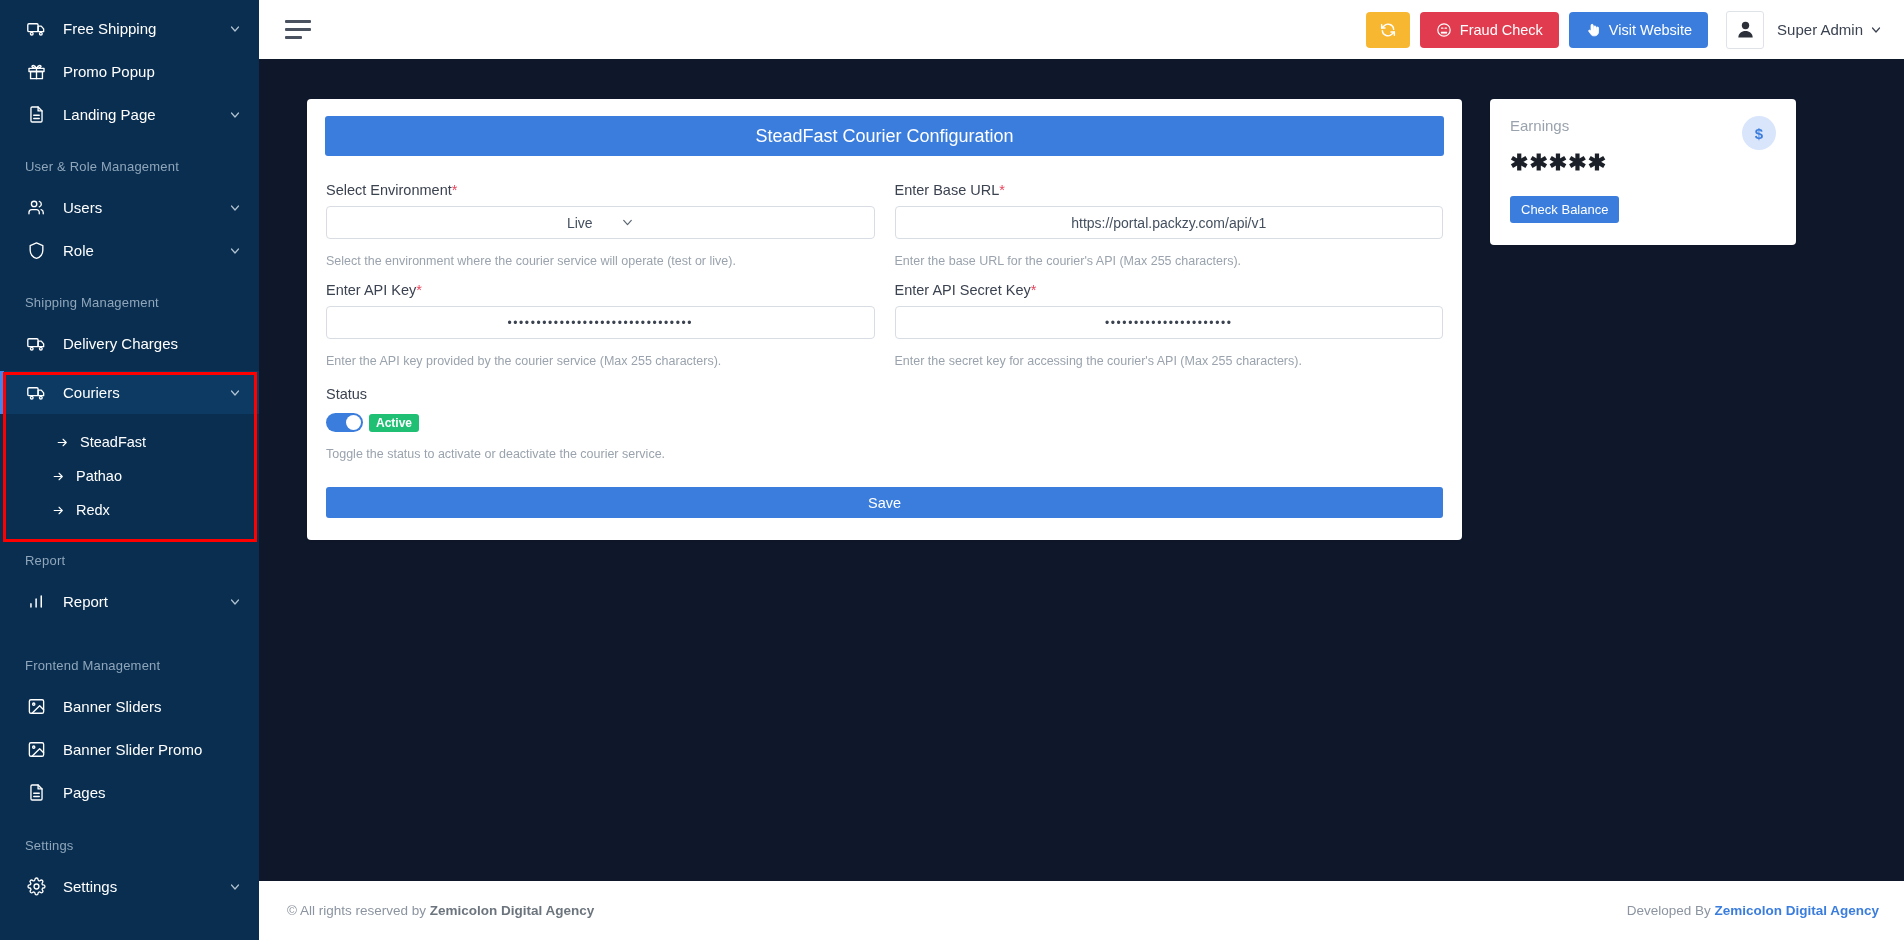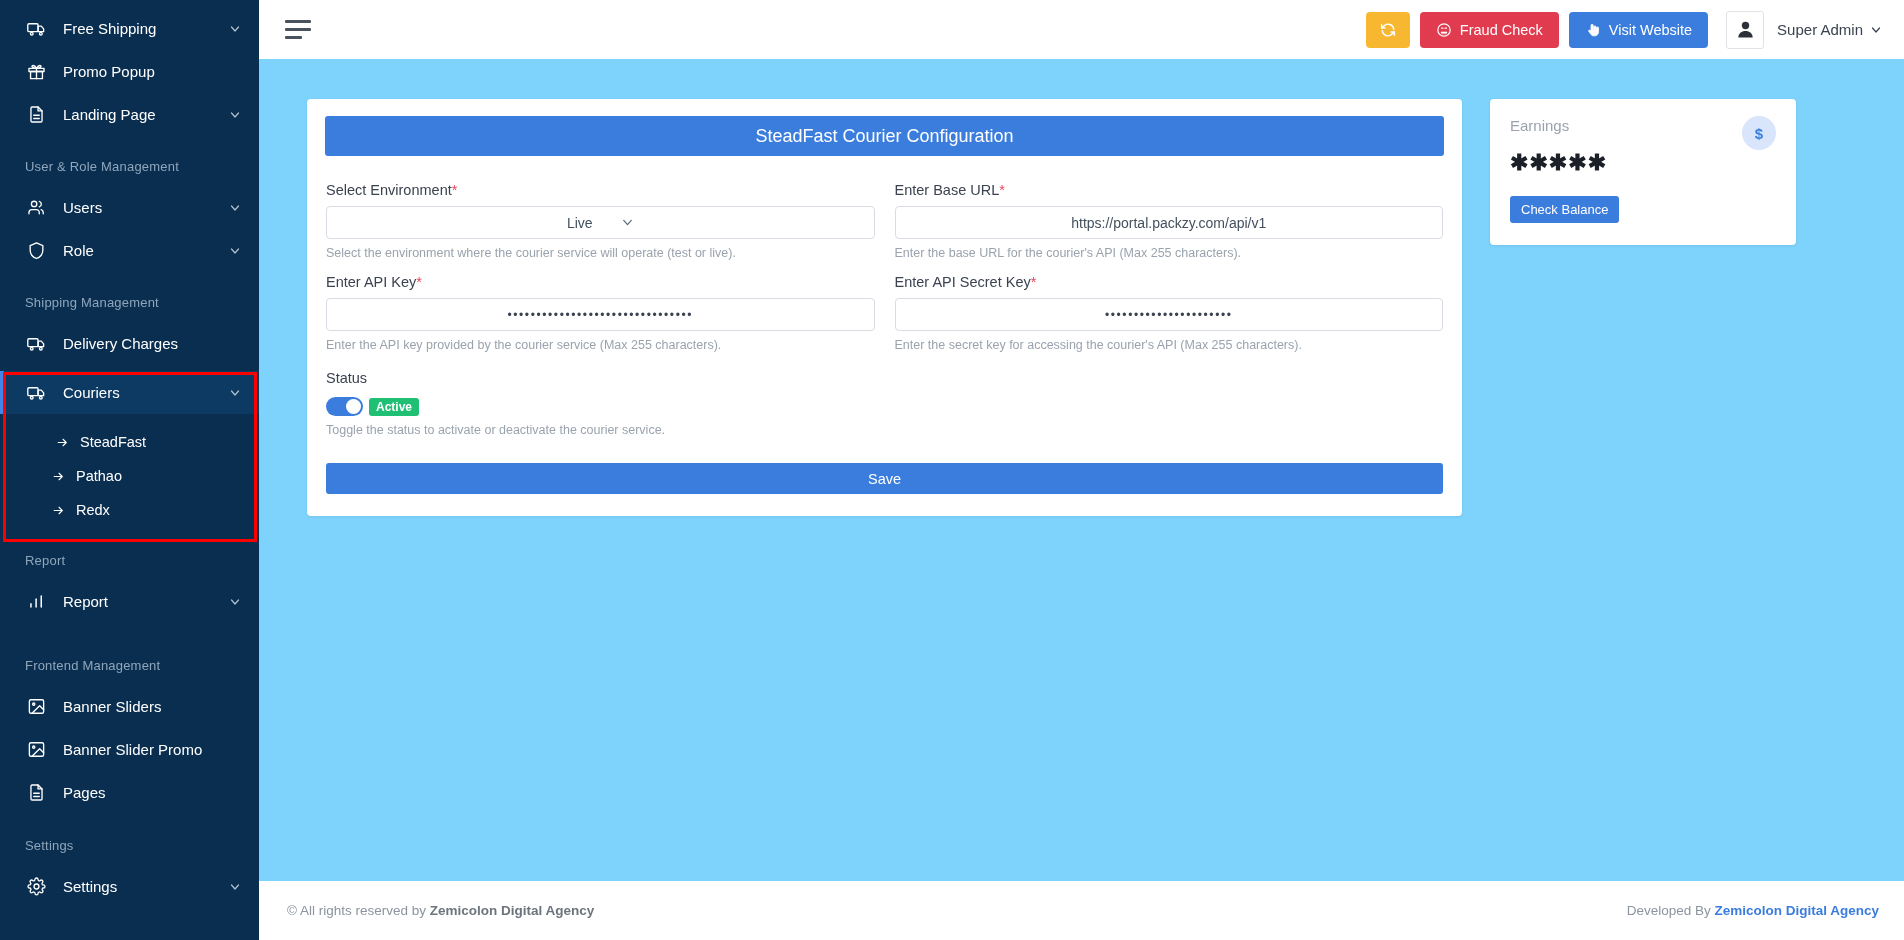--- a/index.html
+++ b/index.html
@@ -102,21 +102,21 @@
     margin-right: 13px; background:#fff;
   }
   #avatar svg { width: 21px; height: 21px; display:block;}
   #user-name { font-size: 15px; color: #3b4250; margin-right: 7px; white-space: nowrap;}
   #user-caret svg { width: 12px; height: 12px; display:block; }
 
   
   #main {
     position: absolute; left: 259px; top: 59px;
     width: 1645px; height: 822px;
-    background: #7dd3fc;
+    background: #0f172a;
     padding: 40px 46px 0 48px;
     display: flex; gap: 28px; align-items: flex-start;
   }
 
   
   #form-card {
     width: 1155px;
     background: #ffffff;
     border-radius: 4px;
     box-shadow: 0 1px 3px rgba(0,0,0,.08);
@@ -147,21 +147,21 @@
     display: flex; align-items: center;
     padding: 4px 13px;
     font-size: 14px; color: #44505f;
     background: #fff;
     justify-content: center;
     gap: 28px;
   }
   .field-input .val { white-space: nowrap; overflow: hidden; }
   .field-input .dots { letter-spacing: 1.6px; font-size: 12px; color:#3b4250;}
   .field-input .selchev svg { width: 13px; height: 13px; display:block; color:#5a6673;}
-  .field-help { font-size: 12.5px; color: #9aa3ad; margin-top: 7px; }
+  .field-help { font-size: 12.5px; color: #9aa3ad; margin-top: 15px; }
 
   .status-block { grid-column: 1 / 2; margin-top: 4px; }
   .status-title { font-size: 14.5px; color: #3b4250; margin-bottom: 11px; }
   .status-row { display: flex; align-items: center; gap: 6px; }
   .toggle {
     width: 37px; height: 19px; border-radius: 10px;
     background: #3b7ddd; position: relative; cursor: pointer;
   }
   .toggle .knob {
     position: absolute; right: 2px; top: 2px;

